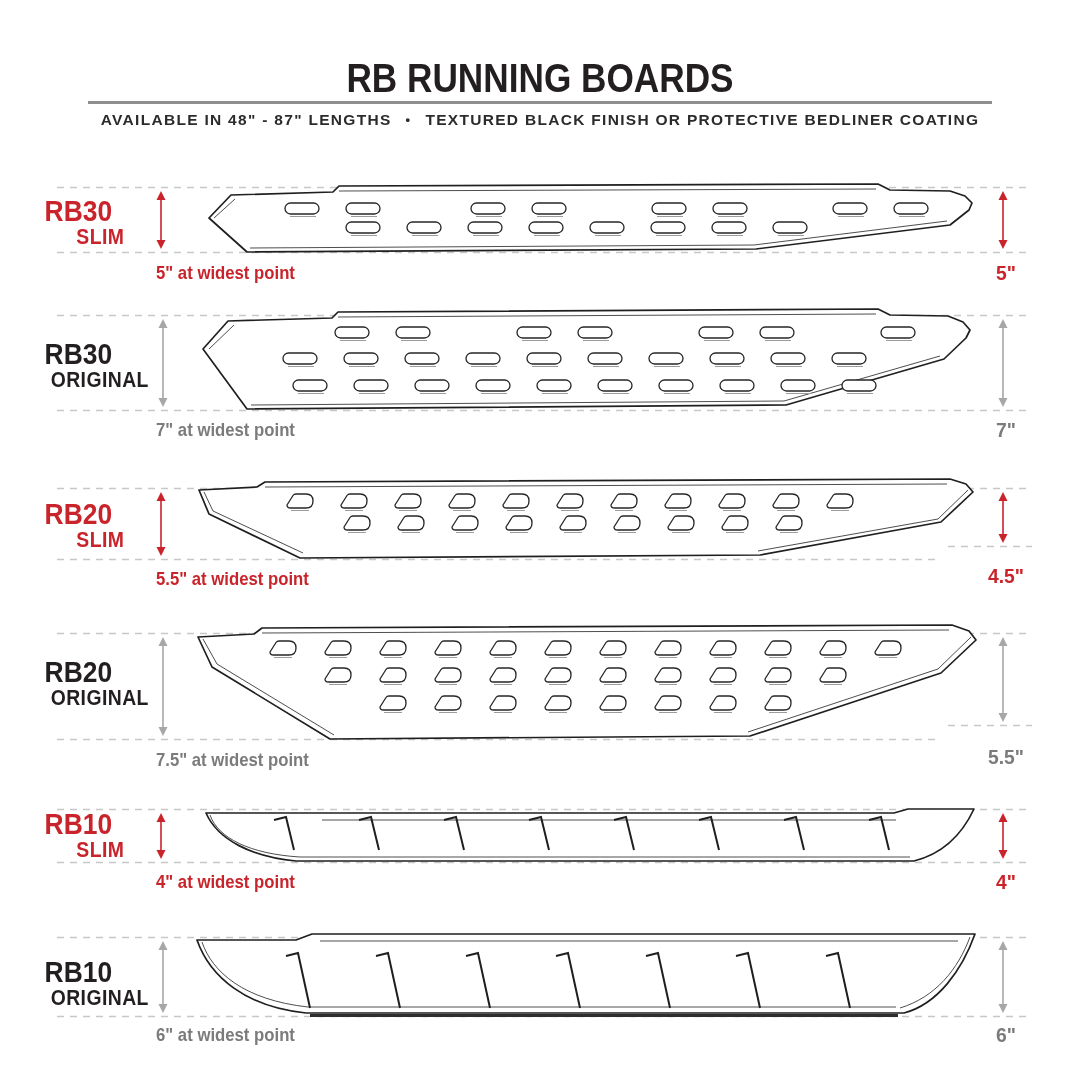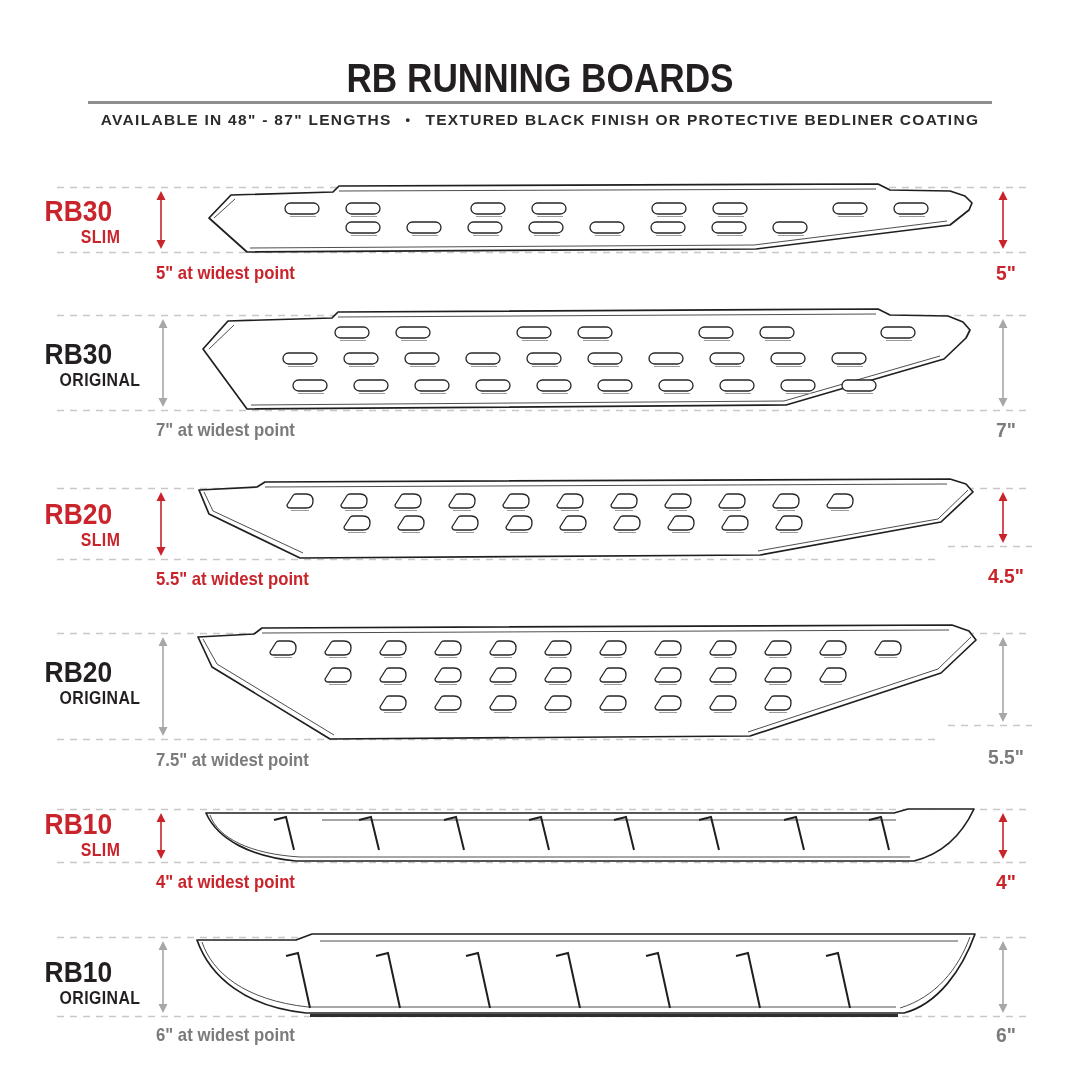--- a/index.html
+++ b/index.html
@@ -10,21 +10,21 @@
   .condc{display:inline-block;transform:scaleX(0.88);transform-origin:center top;}
 
   .title{left:0;top:44px;width:1080px;text-align:center;font-size:40px;font-weight:bold;
          letter-spacing:0px;color:var(--text-black);}
   .rule{left:88px;top:89px;width:904px;height:3px;background:var(--rule-gray);}
   .subtitle{left:0;top:99px;width:1080px;text-align:center;font-size:15.5px;font-weight:bold;
             letter-spacing:1.3px;color:#2b2b2b;}
   .subtitle .sep{margin:0 14px;font-size:13px;position:relative;top:-1px;}
 
   .model{left:40px;width:120px;text-align:left;font-weight:bold;font-size:30px;line-height:30px;}
-  .variant{left:40px;width:120px;text-align:center;font-weight:bold;font-size:18px;line-height:18px;letter-spacing:0.5px;}
+  .variant{left:40px;width:120px;text-align:center;font-weight:bold;font-size:22px;line-height:18px;letter-spacing:0.5px;}
   .caption{left:156px;font-weight:bold;font-size:19px;}
   .endlabel{left:1006px;transform:translateX(-50%) scaleX(0.92);transform-origin:center top;
             font-weight:bold;font-size:21px;}
 
   .acc-red{color:var(--accent-red);}
   .acc-gray-label{color:var(--text-black);}
   .acc-gray-cap{color:var(--caption-gray);}
 
   svg .dash{stroke:var(--dash-gray);stroke-width:1.6;stroke-dasharray:7 6;fill:none;}
   svg .outer{fill:#ffffff;stroke:var(--line-black);stroke-width:1.7;stroke-linejoin:round;}

